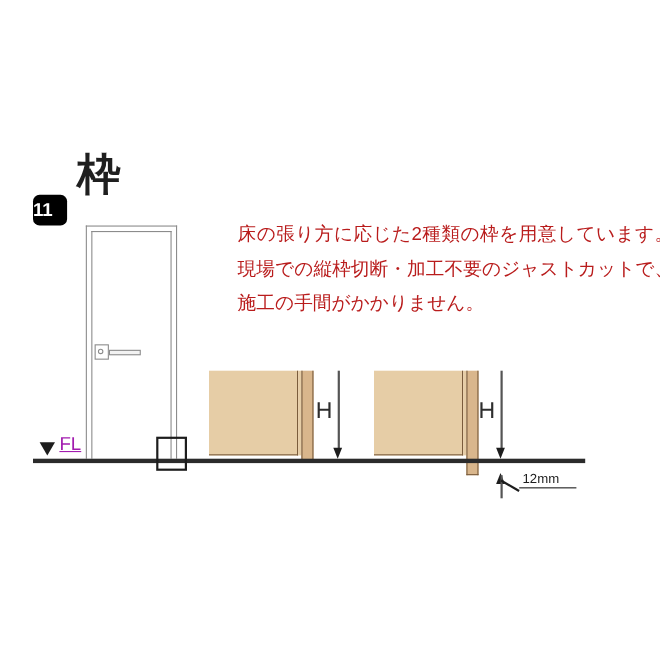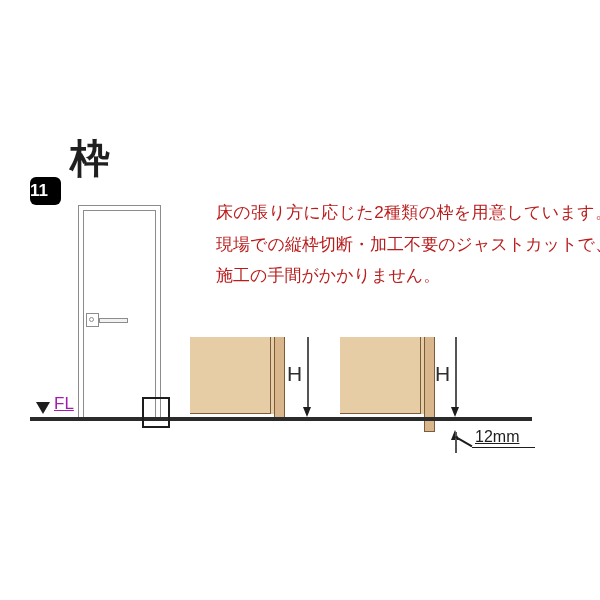--- a/index.html
+++ b/index.html
@@ -107,22 +107,22 @@
   .offset-arrow-up { position: absolute; left: 451px; top: 430px;
     width: 0; height: 0; z-index: 4;
     border-left: 4.5px solid transparent; border-right: 4.5px solid transparent;
     border-bottom: 10px solid #1d1d1d; }
   .offset-tail { position: absolute; left: 455px; top: 432px;
     width: 1.5px; height: 21px; background: #555; z-index: 4; }
   .offset-leader { position: absolute; left: 456px; top: 436px;
     width: 19px; height: 1.5px; background: #1d1d1d;
     transform: rotate(30deg); transform-origin: 0 0; z-index: 4; }
   .offset-label { position: absolute; left: 472px; top: 428px;
-    font-size: 16px; color: #1d1d1d; z-index: 4;
-    border-bottom: 1.5px solid #1d1d1d; padding: 0 16px 1px 3px; text-decoration: underline; }
+    font-size: 12px; color: #1d1d1d; z-index: 4;
+    border-bottom: 1.5px solid #1d1d1d; padding: 0 16px 1px 3px; }
 
   
   .caption { position: absolute; top: 441px; font-size: 17.5px;
     color: #1f1f1f; z-index: 4; white-space: nowrap; }
   .caption-a { left: 184px; }
   .caption-b { left: 329px; }
 </style>
 </head>
 <body>
 

